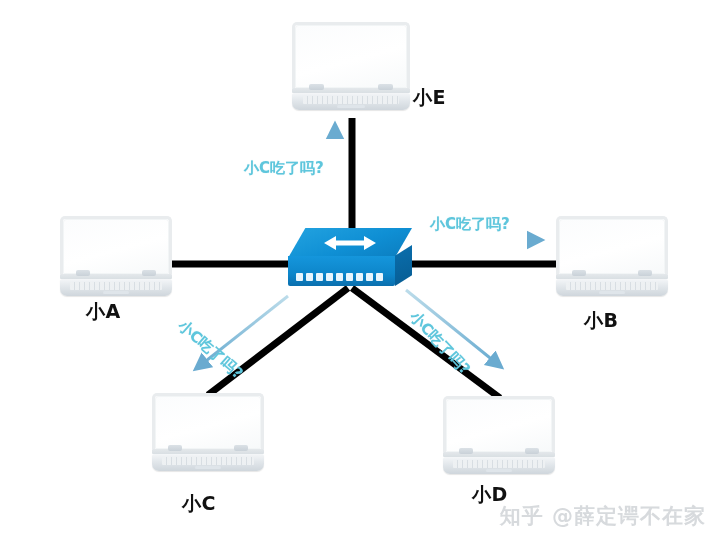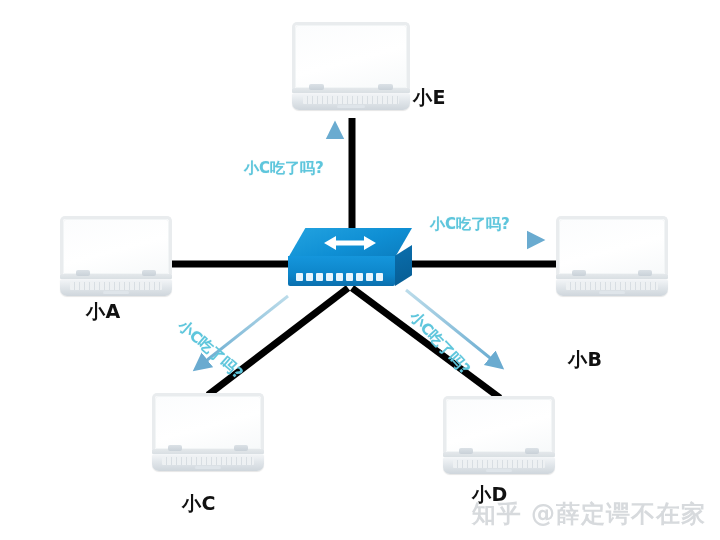--- a/index.html
+++ b/index.html
@@ -177,21 +177,21 @@
   #msg-c      { left: 185px; top: 318px; transform: rotate(41deg); transform-origin: left top; }
   #msg-d      { left: 418px; top: 309px; transform: rotate(47deg); transform-origin: left top; }
 
   
   #watermark {
     position: absolute;
     z-index: 8;
     right: 14px;
     bottom: 10px;
     color: #d7dadd;
-    font-size: 24px;
+    font-size: 21px;
     font-weight: 700;
     letter-spacing: 1px;
     white-space: nowrap;
   }
 </style>
 </head>
 <body>
 
 <div id="stage">
 
@@ -261,21 +261,21 @@
   <div class="node-label" id="label-a" style="left:86px; top:302px;">小A</div>
 
   <div class="laptop" id="laptop-b" style="left:556px; top:216px; width:112px;">
     <div class="lid" style="height:58px;"></div>
     <div class="hinge-bar">
       <span class="hinge-tab left"></span>
         <span class="hinge-tab right"></span>
     </div>
     <div class="base"></div>
   </div>
-  <div class="node-label" id="label-b" style="left:568px; top:311px;margin-top:39px;">小B</div>
+  <div class="node-label" id="label-b" style="left:584px; top:311px;">小B</div>
 
   <div class="laptop" id="laptop-c" style="left:152px; top:393px; width:112px;">
     <div class="lid" style="height:56px;"></div>
     <div class="hinge-bar">
       <span class="hinge-tab left"></span>
         <span class="hinge-tab right"></span>
     </div>
     <div class="base"></div>
   </div>
   <div class="node-label" id="label-c" style="left:182px; top:494px;">小C</div>

